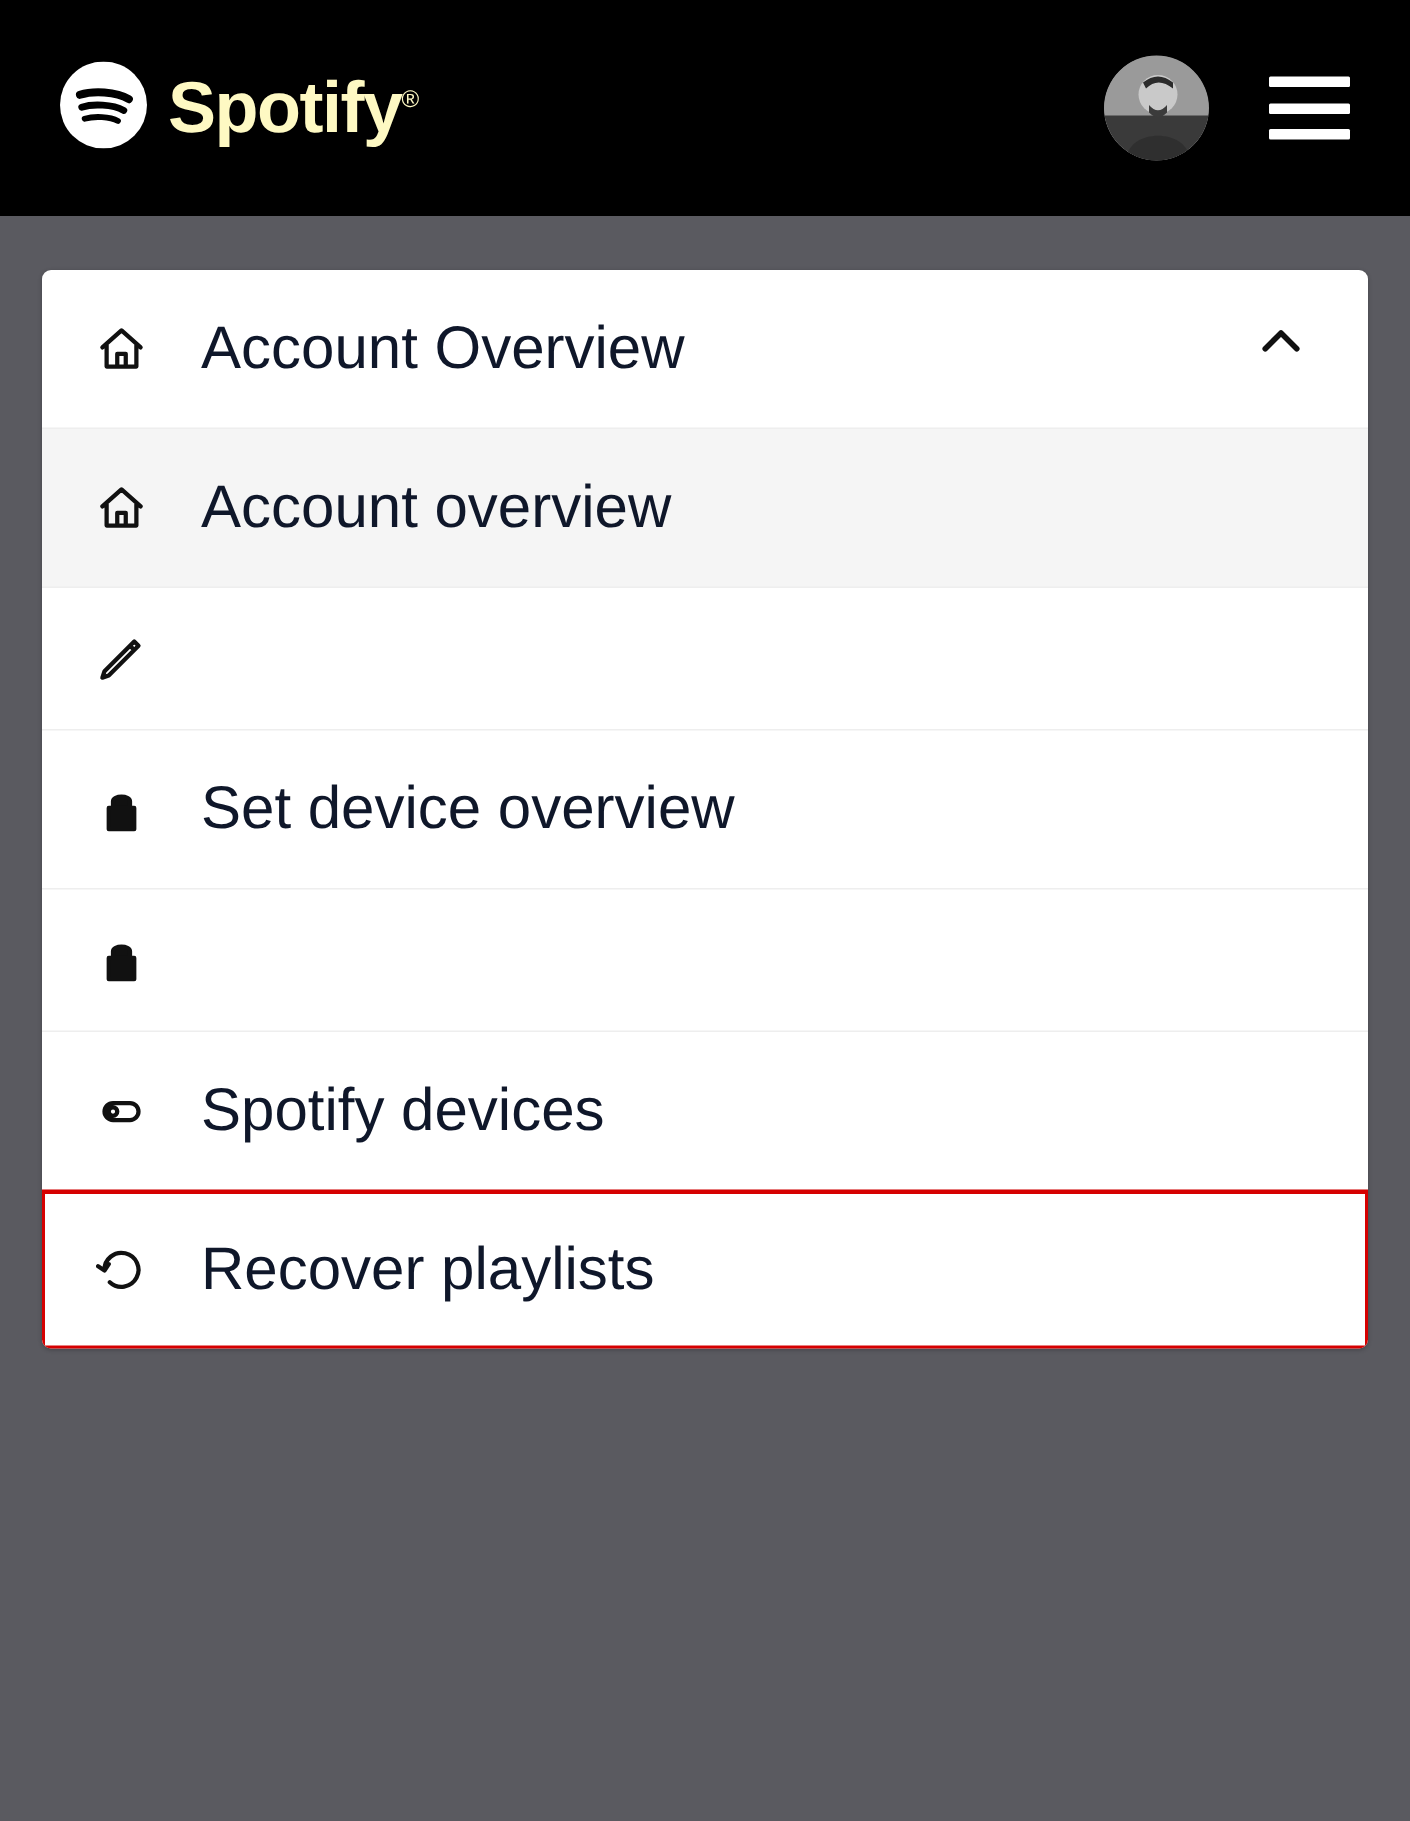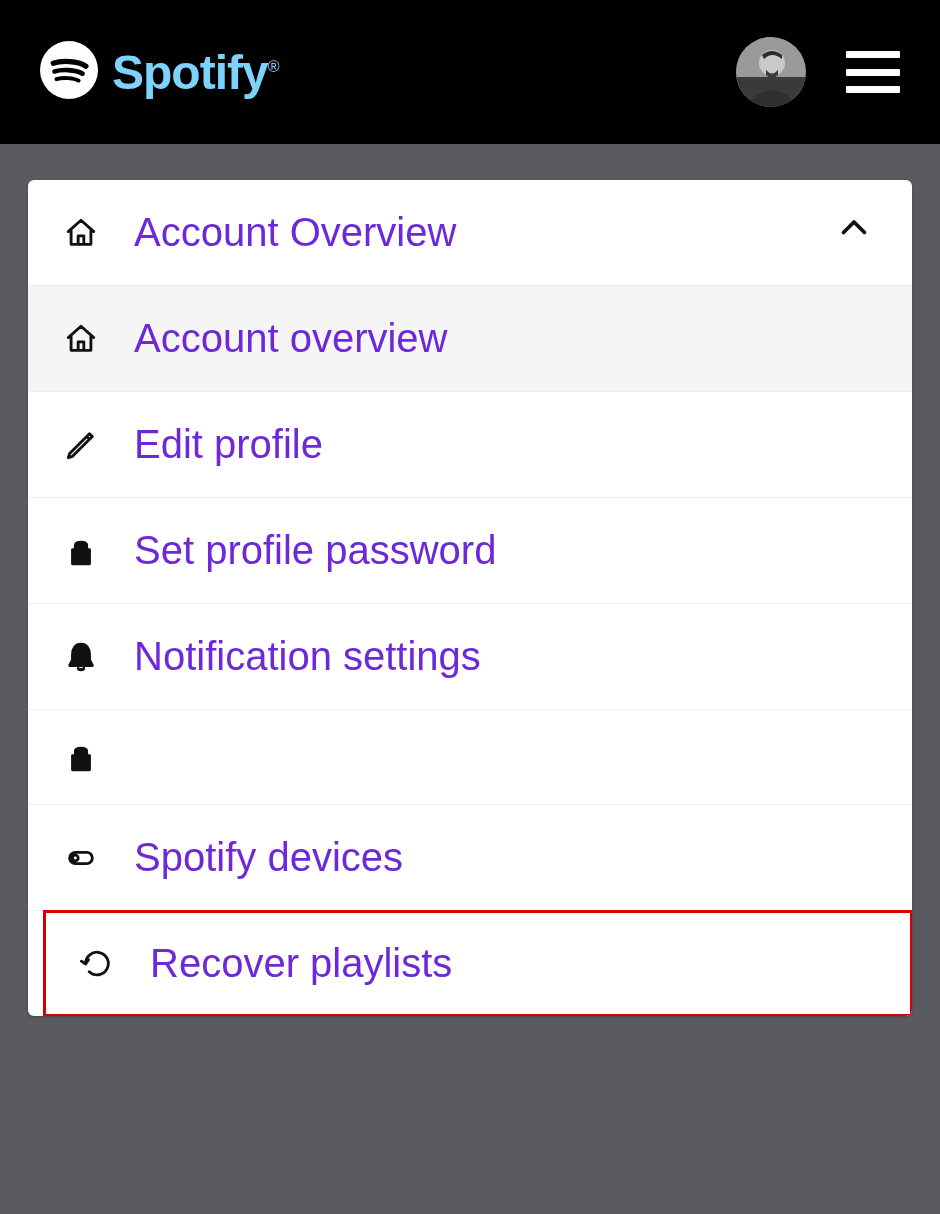--- a/index.html
+++ b/index.html
@@ -2,50 +2,50 @@
 <html><head>
 <meta charset="utf-8">
 <style>
   * { box-sizing: border-box; margin: 0; padding: 0; }
   html, body { width: 940px; height: 1214px; font-family: -apple-system, "Helvetica Neue", Arial, sans-serif; background:#5a5a60; }
   .header {
     background:#000; height:144px; display:flex; align-items:center;
     padding:0 40px; justify-content:space-between;
   }
   .brand { display:flex; align-items:center; gap:14px; }
-  .brand-name { color:#7dd3fc; font-size:48px; font-weight:700; letter-spacing:-1px; }
+  .brand-name { color:#fef9c3; font-size:48px; font-weight:700; letter-spacing:-1px; }
   .brand-name sup { font-size:16px; vertical-align:super; font-weight:400; }
   .header-right { display:flex; align-items:center; gap:40px; }
   .avatar {
     width:70px; height:70px; border-radius:50%; overflow:hidden;
     background:linear-gradient(135deg,#9a9a9a 0%, #6f6f6f 50%, #555 100%);
     display:flex; align-items:flex-end; justify-content:center;
   }
   .avatar svg { width:100%; height:100%; }
   .hamburger { width:54px; height:42px; display:flex; flex-direction:column; justify-content:space-between; cursor:pointer; }
   .hamburger span { display:block; height:7px; background:#fff; border-radius:1px; }
 
   .page { padding:36px 28px 0 28px; }
   .menu {
     background:#fff; border-radius:6px; overflow:hidden;
     box-shadow:0 1px 3px rgba(0,0,0,0.25);
   }
   .menu-header, .menu-item {
     display:flex; align-items:center; padding:30px 36px;
-    font-size:40px; color:#6d28d9; border-bottom:1px solid #eee;
+    font-size:40px; color:#0f172a; border-bottom:1px solid #eee;
     cursor:pointer; position:relative;
   }
   .menu-header { font-weight:400; }
   .menu-item.selected { background:#f5f5f5; }
   .menu-item:last-child { border-bottom:none; }
   .icon-slot { width:70px; display:flex; align-items:center; justify-content:flex-start; }
   .icon-slot svg { width:34px; height:34px; }
   .chev { position:absolute; right:40px; }
   .chev svg { width:36px; height:36px; }
-  .highlight { outline:3px solid #d60000; outline-offset:-2px;margin-left:16px; }
+  .highlight { outline:3px solid #d60000; outline-offset:-2px; }
   .label { flex:1; }
 </style>
 </head>
 <body>
 
 <div class="header">
   <div class="brand">
     <span>
       <svg width="58" height="58" viewBox="0 0 24 24">
         <circle cx="12" cy="12" r="12" fill="#fff"></circle>
@@ -107,37 +107,28 @@
             </svg>
           </span>
           <span class="label">Account overview</span>
         </div>
         <div class="menu-item">
           <span class="icon-slot">
             <svg viewBox="0 0 24 24" fill="none" stroke="#111" stroke-width="2" stroke-linecap="round" stroke-linejoin="round">
               <path d="M3 21 L6 20 L20 6 L18 4 L4 18 Z M16 6 L18 8"></path>
             </svg>
           </span>
-          <span class="label">Edit profile</span>
         </div>
         <div class="menu-item">
           <span class="icon-slot">
             <svg viewBox="0 0 24 24" fill="#111" stroke="#111" stroke-width="2" stroke-linecap="round" stroke-linejoin="round">
               <path d="M6 11 H18 V21 H6 Z M8 11 V8 C8 5 16 5 16 8 V11"></path>
             </svg>
           </span>
-          <span class="label">Set profile password</span>
-        </div>
-        <div class="menu-item">
-          <span class="icon-slot">
-            <svg viewBox="0 0 24 24" fill="#111" stroke="#111" stroke-width="2" stroke-linecap="round" stroke-linejoin="round">
-              <path d="M12 3 C8 3 6 6 6 10 V14 L4 18 H20 L18 14 V10 C18 6 16 3 12 3 Z M10 20 C10 21.5 14 21.5 14 20"></path>
-            </svg>
-          </span>
-          <span class="label">Notification settings</span>
+          <span class="label">Set device overview</span>
         </div>
         <div class="menu-item">
           <span class="icon-slot">
             <svg viewBox="0 0 24 24" fill="#111" stroke="#111" stroke-width="2" stroke-linecap="round" stroke-linejoin="round">
               <path d="M6 11 H18 V21 H6 Z M8 11 V8 C8 5 16 5 16 8 V11"></path>
             </svg>
           </span>
         </div>
         <div class="menu-item">
           <span class="icon-slot">

